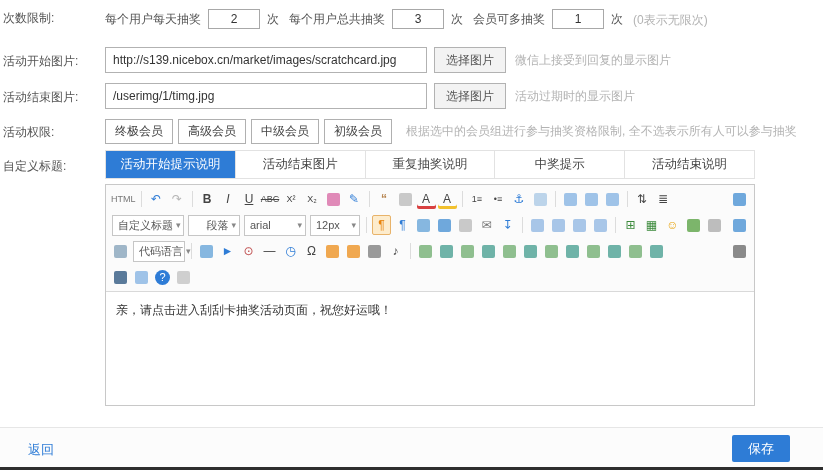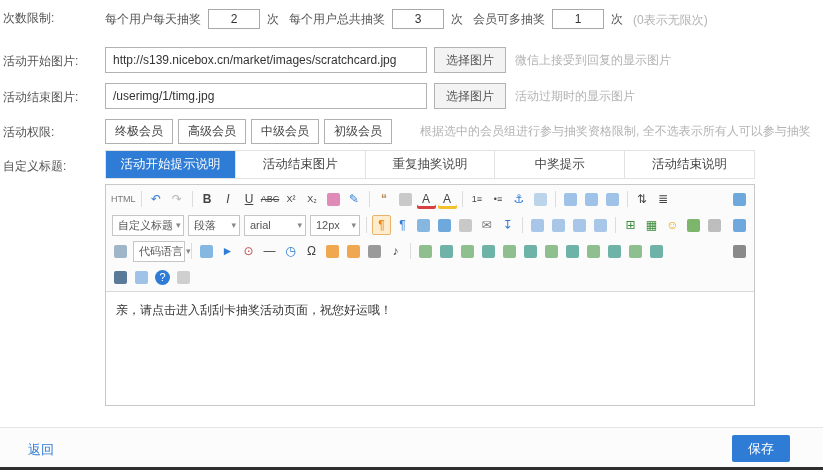--- a/index.html
+++ b/index.html
@@ -19,21 +19,21 @@
   .limit-input{ width:52px; height:20px; border:1px solid #a8a8a8; text-align:center; font-size:12px; color:#333; background:#fff; }
 
   
   .img-row{ position:absolute; left:105px; display:flex; align-items:center; }
   #row-start{ top:47px; } #row-end{ top:83px; }
   .url-input{ width:322px; height:26px; border:1px solid #b2b2b2; padding:0 7px; font-size:12px; color:#333; background:#fff; }
   .pick-btn{ height:26px; margin-left:7px; padding:0 11px; background:#f3f3f3; border:1px solid #b2b2b2; color:#555; font-size:12px; cursor:pointer; }
   .img-row .gray-hint{ margin-left:9px; }
 
   
-  #row-perm{ position:absolute; left:105px; top:119px; display:flex; align-items:center; gap:19px; }
+  #row-perm{ position:absolute; left:105px; top:119px; display:flex; align-items:center; gap:5px; }
   .member-btn{ height:25px; min-width:62px; padding:0 9px; background:#fff; border:1px solid #b0b0b0; color:#444; font-size:12px; cursor:pointer; }
   #row-perm .gray-hint{ margin-left:9px; }
 
   
   #tabs-bar{ position:absolute; left:105px; top:150px; width:650px; height:29px; border:1px solid #e2e2e2; display:flex; background:#fff; }
   .tab{ flex:1; display:flex; align-items:center; justify-content:center; font-size:12.5px; color:#444; cursor:pointer; border-left:1px solid #e2e2e2; }
   .tab:first-child{ border-left:none; }
   .tab.active{ background:var(--accent); color:#fff; }
 
   
@@ -165,21 +165,21 @@
           <span class="tb-flex"></span>
           <span class="tb-icon">
             <span class="tb-sq" style="background: rgb(111, 168, 220);"></span>
           </span>
         </div>
         <div class="tb-row">
           <span class="tb-select" style="width: 72px;">
             <span class="tb-select-label">自定义标题</span>
             <span class="tb-select-arrow">▾</span>
           </span>
-          <span class="tb-select" style="width: 52px;">
+          <span class="tb-select" style="width: 52px; justify-content: flex-end;">
             <span class="tb-select-label">段落</span>
             <span class="tb-select-arrow">▾</span>
           </span>
           <span class="tb-select" style="width: 62px;">
             <span class="tb-select-label">arial</span>
             <span class="tb-select-arrow">▾</span>
           </span>
           <span class="tb-select" style="width: 50px;">
             <span class="tb-select-label">12px</span>
             <span class="tb-select-arrow">▾</span>

